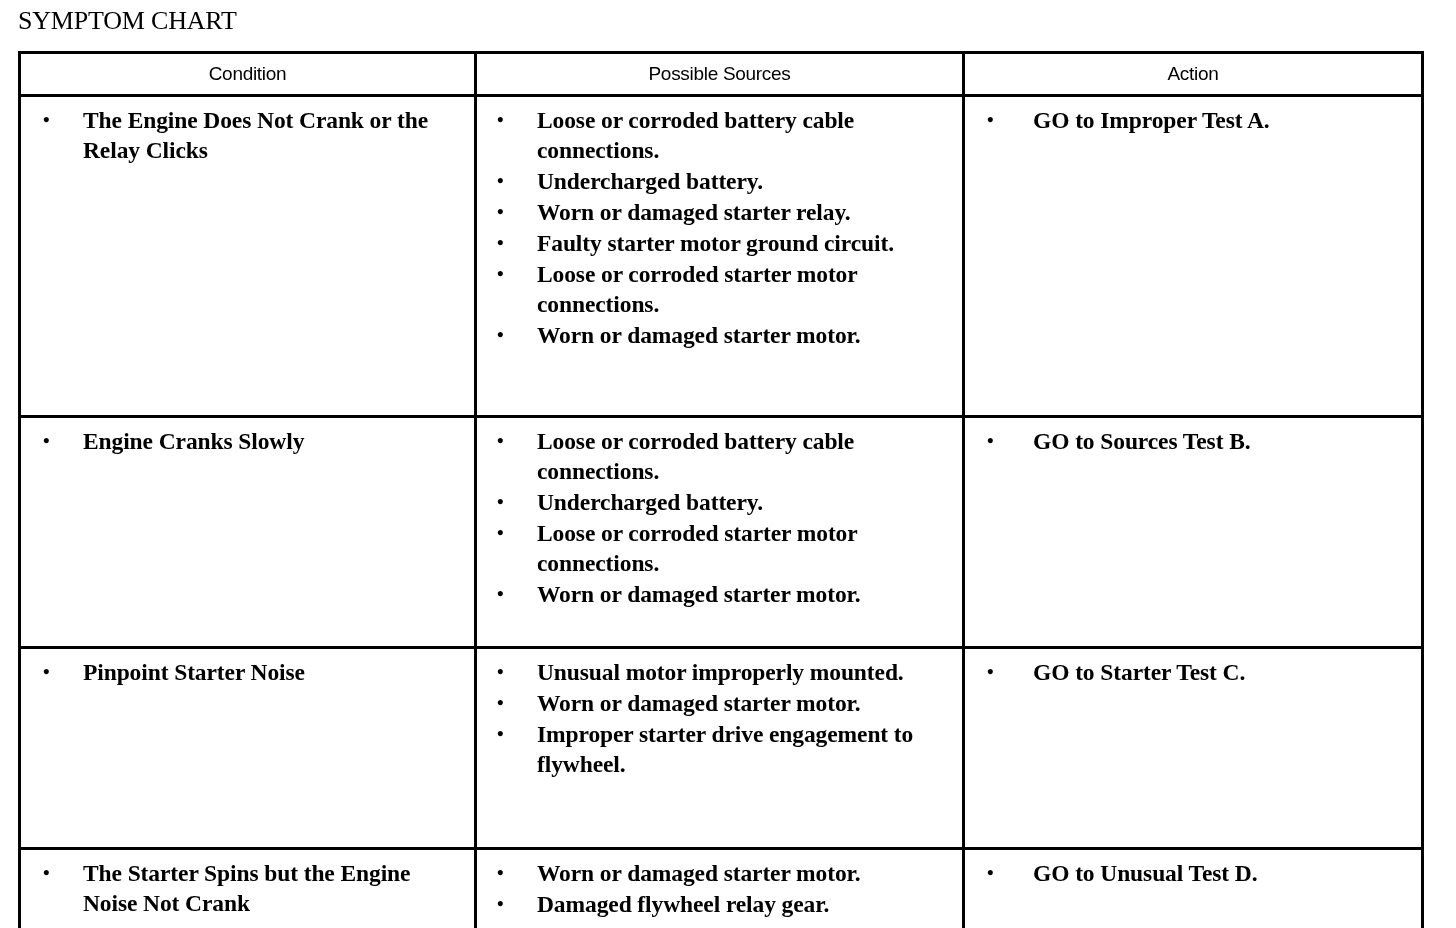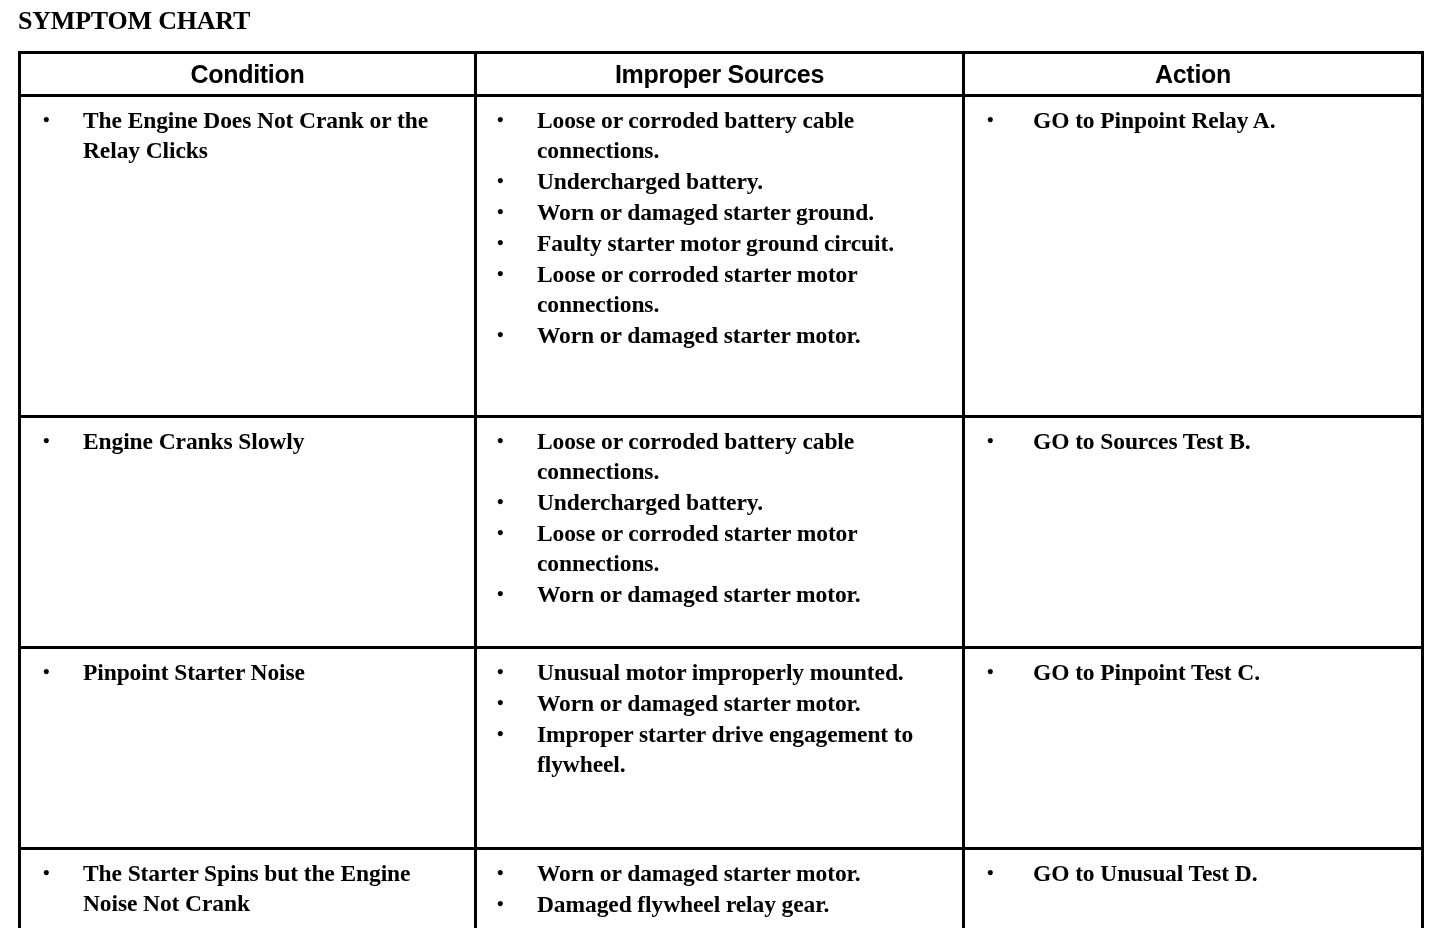--- a/index.html
+++ b/index.html
@@ -22,21 +22,21 @@
     top: 0;
     width: 1456px;
     height: 928px;
   }
 
   .page-title {
     position: absolute;
     left: 18px;
     top: 6px;
     font-family: "Liberation Serif", serif;
-    font-weight: bold;
+    font-weight: normal;
     font-size: 26px;
     letter-spacing: -0.2px;
     white-space: nowrap;
   }
 
   .chart-table {
     position: absolute;
     left: 18px;
     top: 51px;
     width: 1403px;
@@ -57,22 +57,22 @@
   .col-action    { width: 459px; }
 
   .chart-table thead th {
     height: 40px;
     text-align: center;
     vertical-align: middle;
   }
 
   .header-label {
     font-family: "Liberation Sans", sans-serif;
-    font-weight: bold;
-    font-size: 25px;
+    font-weight: normal;
+    font-size: 19px;
     letter-spacing: -0.3px;
   }
 
   .cell-inner {
     padding: 8px 6px 10px 6px;
     min-height: 40px;
   }
 
   .row-1 .cell-inner { min-height: 300px; }
   .row-2 .cell-inner { min-height: 210px; }
@@ -135,21 +135,21 @@
       <col class="col-condition">
       <col class="col-sources">
       <col class="col-action">
     </colgroup>
     <thead>
       <tr>
         <th>
           <span class="header-label">Condition</span>
         </th>
         <th>
-          <span class="header-label">Improper Sources</span>
+          <span class="header-label">Possible Sources</span>
         </th>
         <th>
           <span class="header-label">Action</span>
         </th>
       </tr>
     </thead>
     <tbody>
 
       <tr class="row-1">
         <td>
@@ -168,21 +168,21 @@
                 <li>
                   <span class="bullet-mark">•</span>
                   <span class="li-text">Loose or corroded battery cable connections.</span>
                 </li>
                 <li>
                   <span class="bullet-mark">•</span>
                   <span class="li-text">Undercharged battery.</span>
                 </li>
                 <li>
                   <span class="bullet-mark">•</span>
-                  <span class="li-text">Worn or damaged starter ground.</span>
+                  <span class="li-text">Worn or damaged starter relay.</span>
                 </li>
                 <li>
                   <span class="bullet-mark">•</span>
                   <span class="li-text">Faulty starter motor ground circuit.</span>
                 </li>
                 <li>
                   <span class="bullet-mark">•</span>
                   <span class="li-text">Loose or corroded starter motor connections.</span>
                 </li>
                 <li>
@@ -190,21 +190,21 @@
                   <span class="li-text">Worn or damaged starter motor.</span>
                 </li>
               </ul>
           </div>
         </td>
         <td>
           <div class="cell-inner">
             <ul class="bullets actions">
                 <li>
                   <span class="bullet-mark">•</span>
-                  <span class="li-text">GO to Pinpoint Relay A.</span>
+                  <span class="li-text">GO to Improper Test A.</span>
                 </li>
               </ul>
           </div>
         </td>
       </tr>
 
       <tr class="row-2">
         <td>
           <div class="cell-inner">
             <ul class="bullets conditions">
@@ -276,21 +276,21 @@
                   <span class="li-text">Improper starter drive engagement to flywheel.</span>
                 </li>
               </ul>
           </div>
         </td>
         <td>
           <div class="cell-inner">
             <ul class="bullets actions">
                 <li>
                   <span class="bullet-mark">•</span>
-                  <span class="li-text">GO to Pinpoint Test C.</span>
+                  <span class="li-text">GO to Starter Test C.</span>
                 </li>
               </ul>
           </div>
         </td>
       </tr>
 
       <tr class="row-4">
         <td>
           <div class="cell-inner">
             <ul class="bullets conditions">

